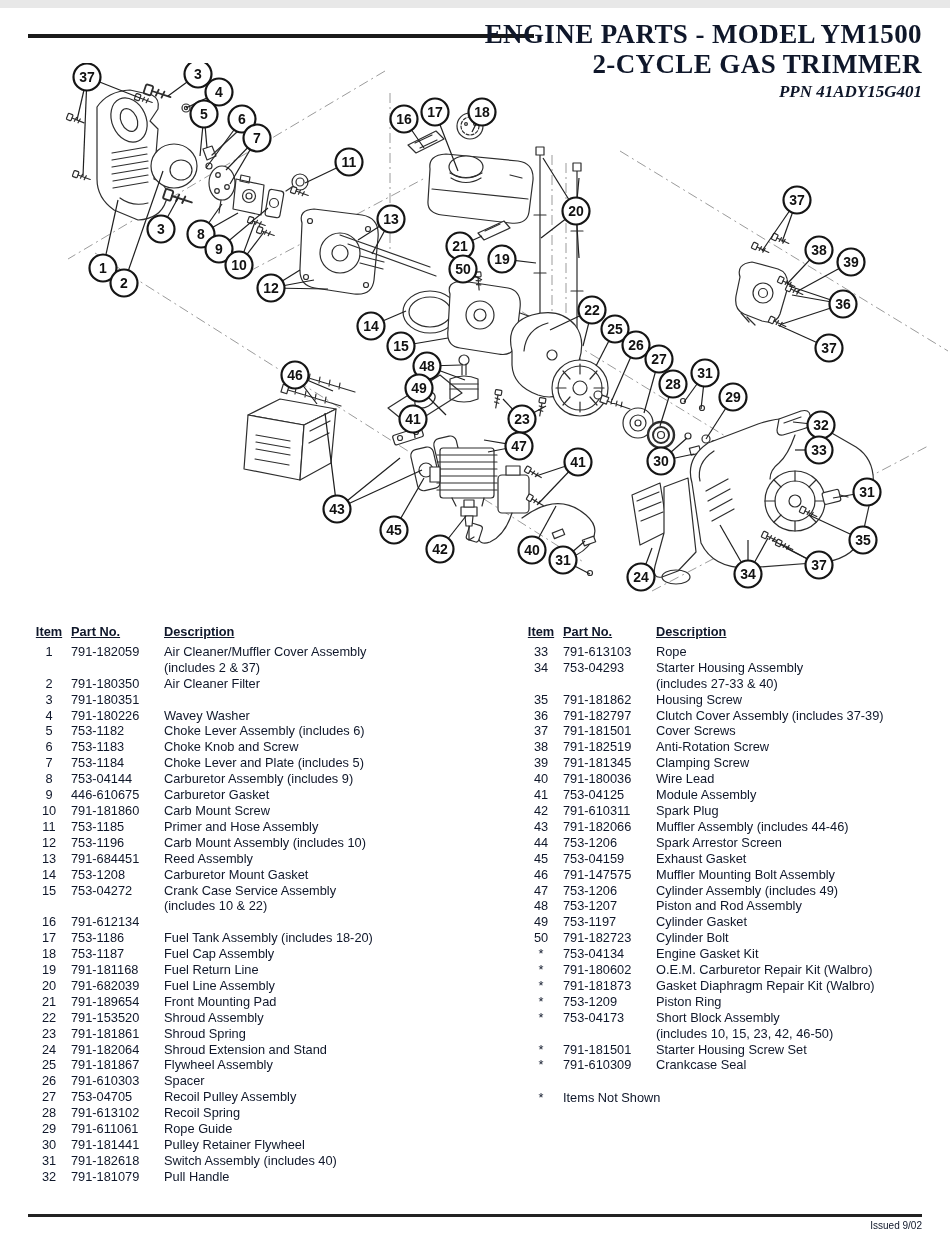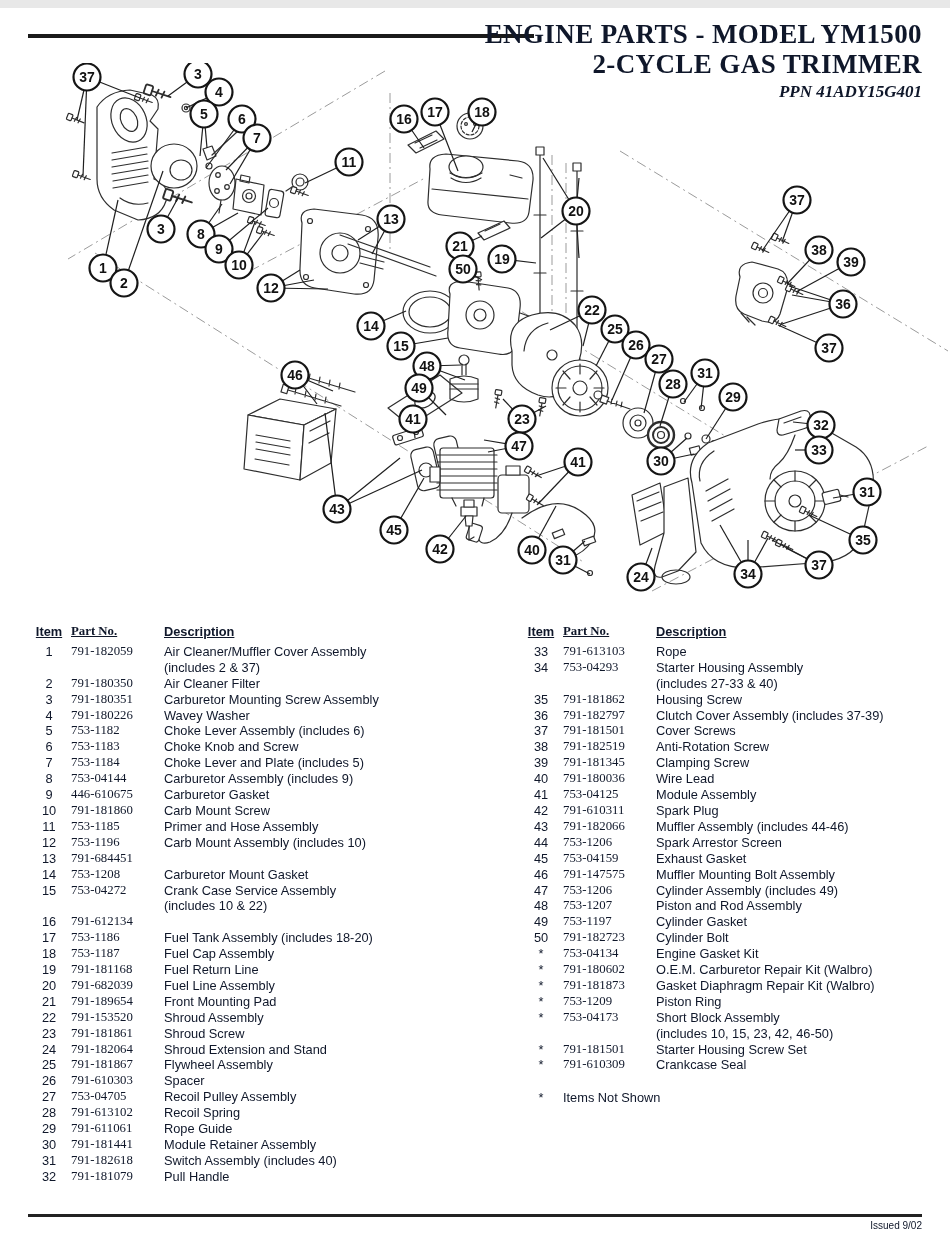--- a/index.html
+++ b/index.html
@@ -20,21 +20,21 @@
   .callout circle{fill:#ffffff;stroke:#151515;stroke-width:2.2;}
   .callout text{font:bold 14px "Liberation Sans",sans-serif;fill:#111;text-anchor:middle;}
   
   .ptable{position:absolute;top:616px;font-size:12.8px;line-height:15.9px;}
   #left-table{left:27px;width:468px;}
   #right-table{left:519px;width:414px;}
   .phead{display:flex;font-weight:bold;margin-bottom:4px;}
   .phead span{text-decoration:underline;}
   .prow{display:flex;}
   .c-item{width:44px;text-align:center;flex:none;}
-  .c-part{width:93px;flex:none;font-family:Liberation Serif, serif;}
+  .c-part{width:93px;flex:none;}
   .c-desc{flex:1;}
   .note-row{margin-top:17px;display:flex;}
   
   .foot-rule{position:absolute;left:28px;top:1206px;width:894px;height:3px;background:#222;}
   .issued{position:absolute;right:28px;top:1212px;font-weight:normal;font-size:10px;}
 </style>
 </head>
 <body>
 
 <div class="page">
@@ -677,21 +677,20 @@
         <div class="c-desc">Air Cleaner/Muffler Cover Assembly<div>(includes 2 &amp; 37)</div></div>
       </div>
       <div class="prow">
         <div class="c-item">2</div>
         <div class="c-part">791-180350</div>
         <div class="c-desc">Air Cleaner Filter</div>
       </div>
       <div class="prow">
         <div class="c-item">3</div>
         <div class="c-part">791-180351</div>
-        <div class="c-desc">Carburetor Mounting Screw Assembly</div>
       </div>
       <div class="prow">
         <div class="c-item">4</div>
         <div class="c-part">791-180226</div>
         <div class="c-desc">Wavey Washer</div>
       </div>
       <div class="prow">
         <div class="c-item">5</div>
         <div class="c-part">753-1182</div>
         <div class="c-desc">Choke Lever Assembly (includes 6)</div>
@@ -727,20 +726,21 @@
         <div class="c-desc">Primer and Hose Assembly</div>
       </div>
       <div class="prow">
         <div class="c-item">12</div>
         <div class="c-part">753-1196</div>
         <div class="c-desc">Carb Mount Assembly (includes 10)</div>
       </div>
       <div class="prow">
         <div class="c-item">13</div>
         <div class="c-part">791-684451</div>
+        <div class="c-desc">Reed Assembly</div>
       </div>
       <div class="prow">
         <div class="c-item">14</div>
         <div class="c-part">753-1208</div>
         <div class="c-desc">Carburetor Mount Gasket</div>
       </div>
       <div class="prow">
         <div class="c-item">15</div>
         <div class="c-part">753-04272</div>
         <div class="c-desc">Crank Case Service Assembly<div>(includes 10 &amp; 22)</div></div>
@@ -775,21 +775,21 @@
         <div class="c-desc">Front Mounting Pad</div>
       </div>
       <div class="prow">
         <div class="c-item">22</div>
         <div class="c-part">791-153520</div>
         <div class="c-desc">Shroud Assembly</div>
       </div>
       <div class="prow">
         <div class="c-item">23</div>
         <div class="c-part">791-181861</div>
-        <div class="c-desc">Shroud Screw</div>
+        <div class="c-desc">Shroud Spring</div>
       </div>
       <div class="prow">
         <div class="c-item">24</div>
         <div class="c-part">791-182064</div>
         <div class="c-desc">Shroud Extension and Stand</div>
       </div>
       <div class="prow">
         <div class="c-item">25</div>
         <div class="c-part">791-181867</div>
         <div class="c-desc">Flywheel Assembly</div>
@@ -810,21 +810,21 @@
         <div class="c-desc">Recoil Spring</div>
       </div>
       <div class="prow">
         <div class="c-item">29</div>
         <div class="c-part">791-611061</div>
         <div class="c-desc">Rope Guide</div>
       </div>
       <div class="prow">
         <div class="c-item">30</div>
         <div class="c-part">791-181441</div>
-        <div class="c-desc">Module Retainer Assembly</div>
+        <div class="c-desc">Pulley Retainer Flywheel</div>
       </div>
       <div class="prow">
         <div class="c-item">31</div>
         <div class="c-part">791-182618</div>
         <div class="c-desc">Switch Assembly (includes 40)</div>
       </div>
       <div class="prow">
         <div class="c-item">32</div>
         <div class="c-part">791-181079</div>
         <div class="c-desc">Pull Handle</div>

